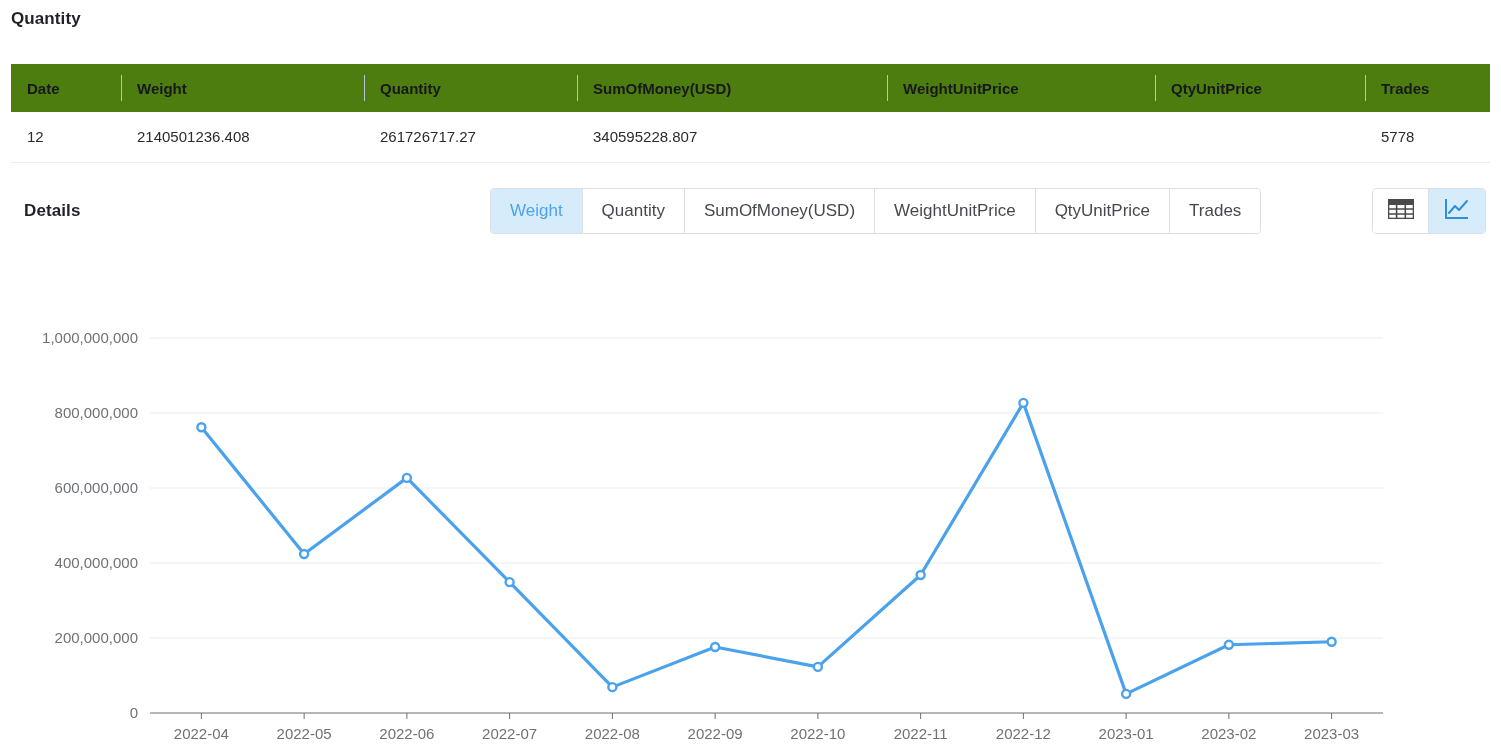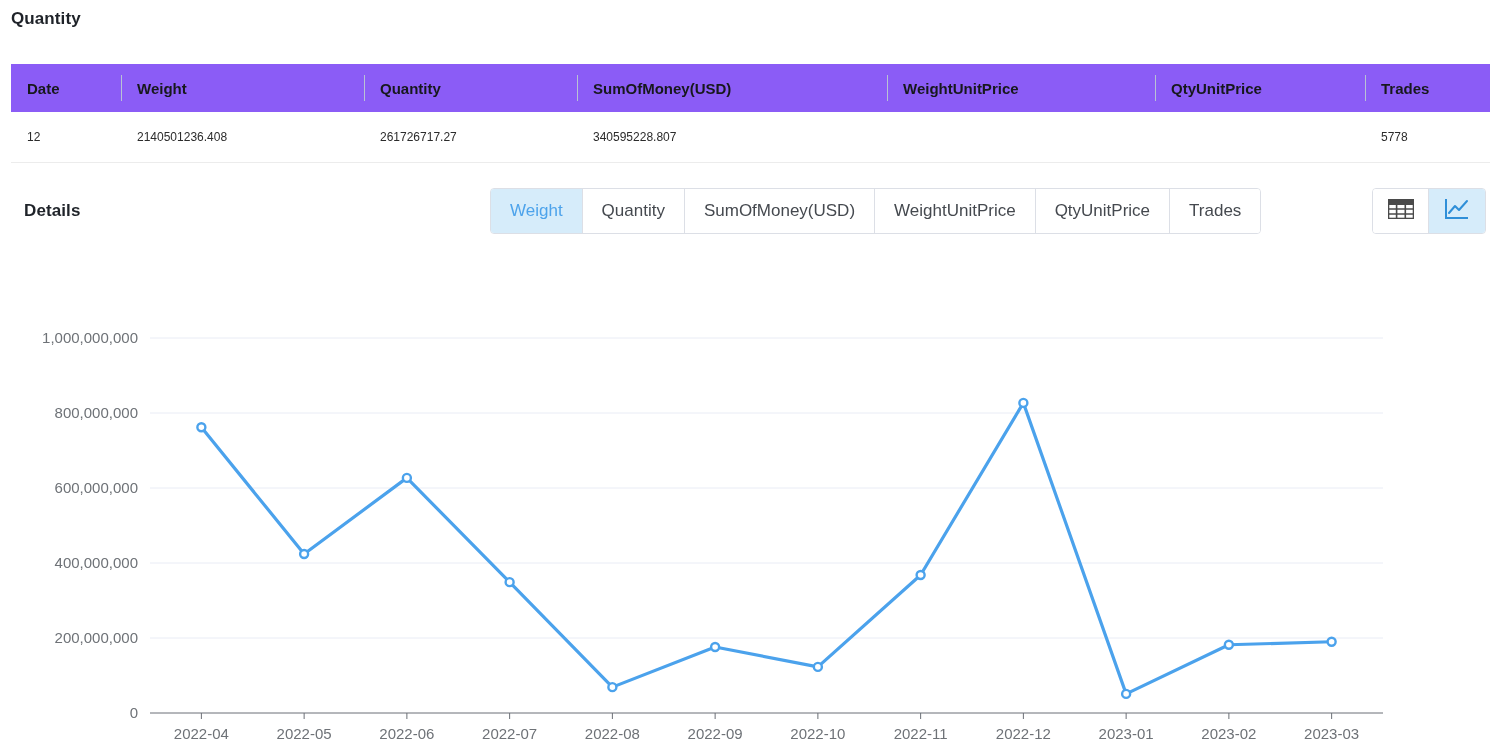--- a/index.html
+++ b/index.html
@@ -26,39 +26,39 @@
 
   
   #summary-table {
     position: absolute;
     left: 11px; top: 64px;
     width: 1479px;
     border-collapse: collapse;
     table-layout: fixed;
   }
   #summary-table th {
-    background: #8b5cf6;
+    background: #4d7c0f;
     font-size: 15px;
     font-weight: bold;
     color: #17181c;
     text-align: left;
     height: 48px;
     padding: 0 0 0 16px;
     position: relative;
     white-space: nowrap;
   }
   #summary-table th .vsep {
     position: absolute;
     left: 0; top: 11px;
     width: 1px; height: 26px;
     background: #b9c2d4;
   }
   #summary-table th:first-child .vsep { display: none; }
   #summary-table td {
-    font-size: 12px;
+    font-size: 15px;
     color: #2b2b2b;
     height: 50px;
     padding: 0 0 0 16px;
     border-bottom: 1px solid #ececec;
     white-space: nowrap;
   }
   .col-date   { width: 110px; }
   .col-weight { width: 243px; }
   .col-qty    { width: 213px; }
   .col-sum    { width: 310px; }

